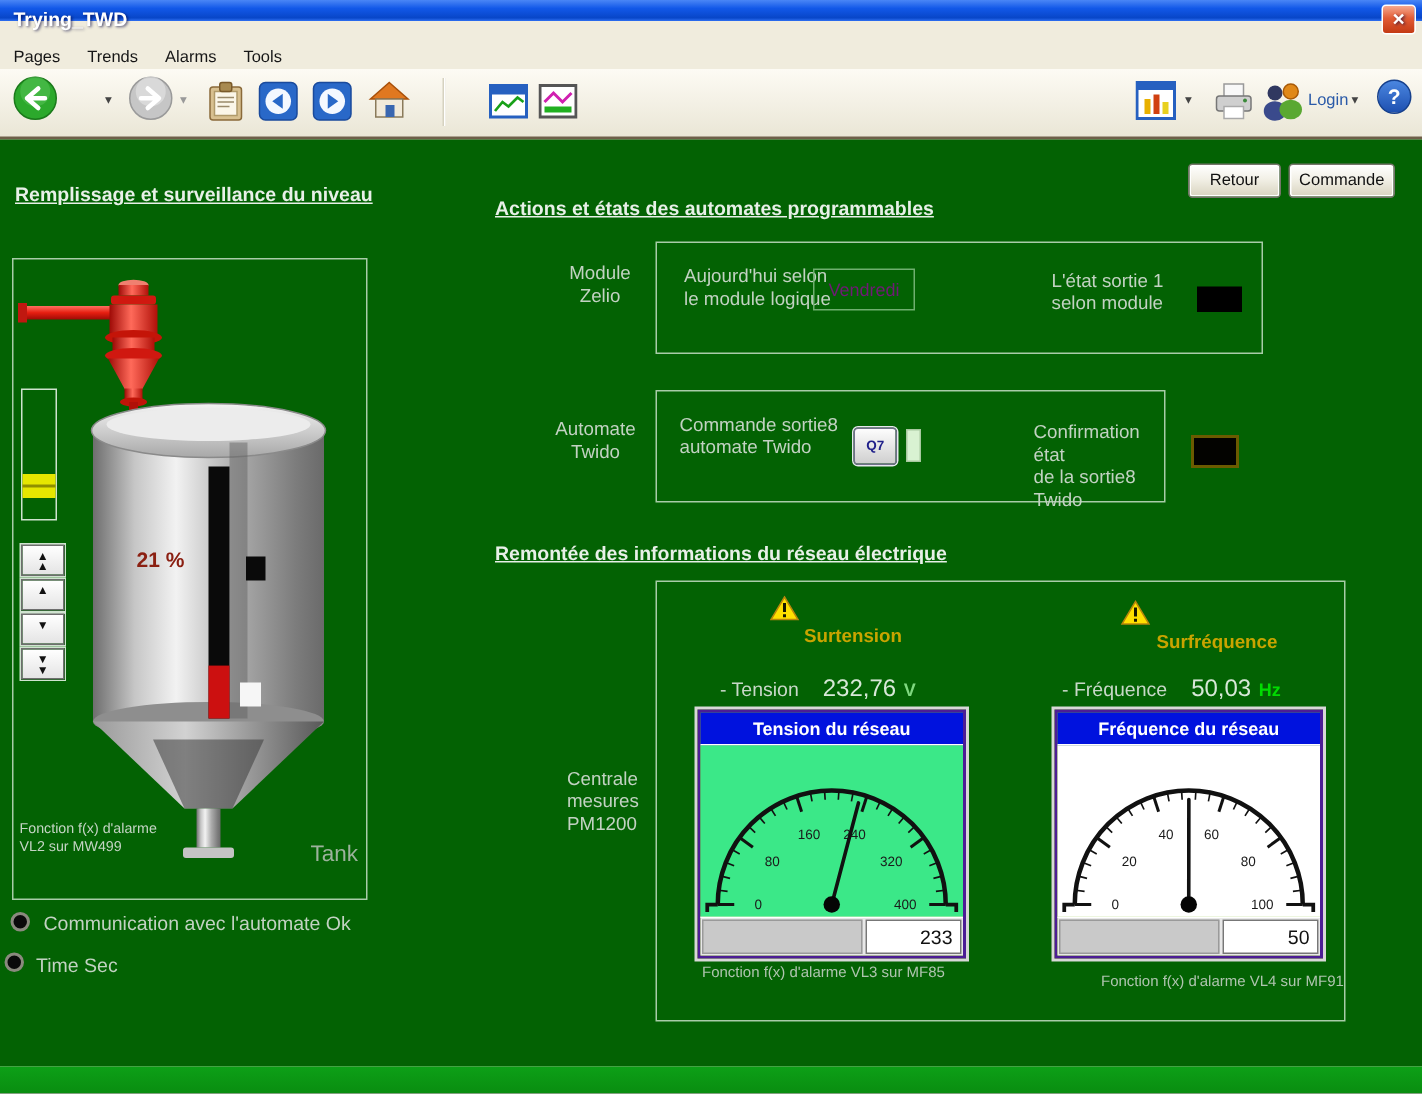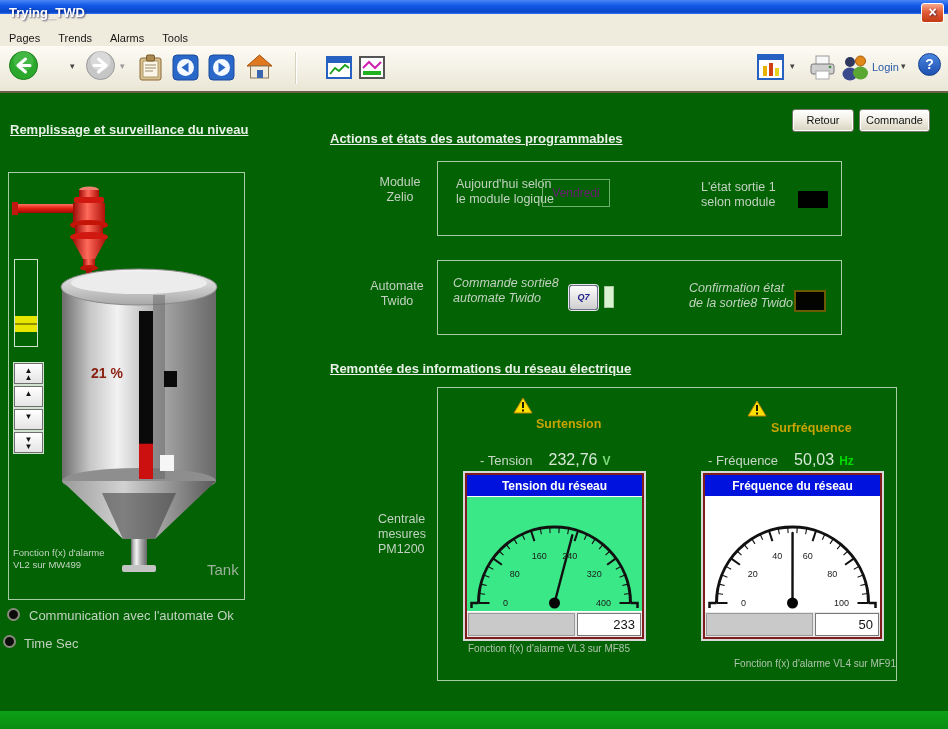--- a/index.html
+++ b/index.html
@@ -49,51 +49,51 @@
 #btn-retour{left:792px;top:109px;width:62px;}
 #btn-shutdown{left:859px;top:109px;width:71px;}
 
 #zelio-label{left:368px;top:175px;width:64px;text-align:center;}
 #zelio-panel{left:437px;top:161px;width:405px;height:75px;}
 #zelio-text{position:absolute;left:18px;top:15px;}
 #day-box{position:absolute;left:104px;top:17px;width:68px;height:28px;border:1px solid #6FAF6F;color:#701a75;font-size:12px;text-align:center;line-height:26px;}
 #zelio-state{position:absolute;left:263px;top:18px;}
 #zelio-ind{position:absolute;left:360px;top:29px;width:30px;height:17px;background:#000;}
 #twido-label{left:362px;top:279px;width:70px;text-align:center;}
-#twido-panel{left:437px;top:260px;width:405px;height:75px;font-style:italic;}
+#twido-panel{left:437px;top:260px;width:340px;height:75px;}
 #twido-cmd{position:absolute;left:15px;top:15px;}
 #q7-btn{position:absolute;left:131px;top:24px;width:29px;height:25px;background:linear-gradient(#FDFDFD,#CFCFCF);border:1px solid #70708A;border-radius:3px;box-shadow:0 0 0 1px #E8E8F0;font-size:9px;font-weight:bold;color:#20208A;text-align:center;line-height:23px;cursor:pointer;}
 #twido-bar{position:absolute;left:166px;top:25px;width:10px;height:22px;background:#D9F2D2;border:1px solid #A8C8A0;}
 #twido-conf{position:absolute;left:251px;top:20px;}
 #twido-ind{position:absolute;left:356px;top:29px;width:32px;height:22px;background:#030300;border:2px solid #6B5B00;}
 
 #net-panel{left:437px;top:387px;width:460px;height:294px;}
 #centrale-label{left:378px;top:512px;width:56px;}
 .warn-wrap{position:absolute;width:20px;height:17px;}
 #warn1{left:75px;top:9px;}#warn2{left:309px;top:12px;}
 .gold{position:absolute;color:var(--alarm_yellow,#C9A400);font-weight:bold;font-size:12.5px;}
 #gold1{left:98px;top:29px;}#gold2{left:333px;top:33px;}
 .readout{position:absolute;display:flex;align-items:baseline;}
 #readout1{left:42px;top:63px;}#readout2{left:270px;top:63px;}
 .ro-name{color:#C8D8C8;font-size:13px;}
 .ro-val{color:#D8E8D8;font-size:16px;margin-left:16px;}
 .ro-unit{font-weight:bold;font-size:12px;margin-left:5px;}
 #unit-0{color:var(--unit_v_green,#7FD87F);}
 #unit-1{color:var(--unit_hz_green,#00DC00);}
-.gauge{position:absolute;width:179px;height:166px;border:2px solid #7f1d1d;box-shadow:0 0 0 2px #D8D8D8;display:flex;flex-direction:column;background:#84cc16;}
+.gauge{position:absolute;width:179px;height:166px;border:2px solid #4c1d95;box-shadow:0 0 0 2px #D8D8D8;display:flex;flex-direction:column;background:#84cc16;}
 #gauge-0{left:27px;top:85px;}
 #gauge-1{left:265px;top:85px;}
 .gauge-title{height:22px;background:var(--gauge_title_bg,#0012DE);color:#fff;font-weight:bold;font-size:12px;line-height:22px;text-align:center;border-bottom:1px solid #fff;}
 .gauge-dial{flex:1;position:relative;}
 .gauge-dial svg{display:block;width:100%;height:100%;}
 .gauge-bottom{height:26px;display:flex;background:#E8E8E8;border-top:1px solid #fff;}
 .gauge-bar{flex:1;background:#C9C9C9;border:1px solid #9A9A9A;margin:1px;}
 .gauge-value{width:64px;background:#fff;border:1px solid #777;margin:1px;font-size:13px;text-align:right;padding:3px 5px 0 0;color:#111;}
 .cap{position:absolute;color:#AFC4AF;font-size:10px;}
-#cap-0{left:30px;top:255px;}#cap-1{left:270px;top:270px;padding-left:26px;}
+#cap-0{left:30px;top:255px;}#cap-1{left:270px;top:261px;padding-left:26px;}
 </style>
 </head>
 <body>
 
 <div id="app">
 
   <div class="abs" id="titlebar">
     <span>Trying_TWD</span>
     <div class="abs" id="close-btn"><span>×</span></div>
   </div>

